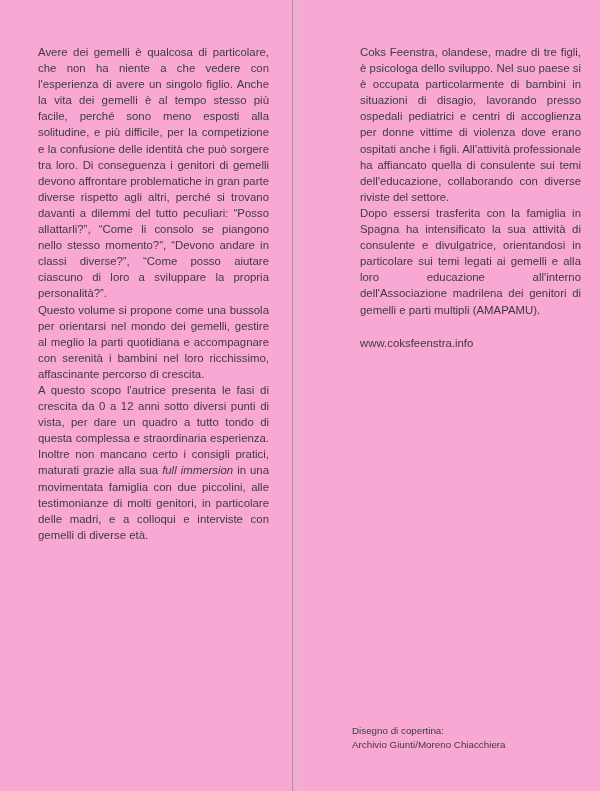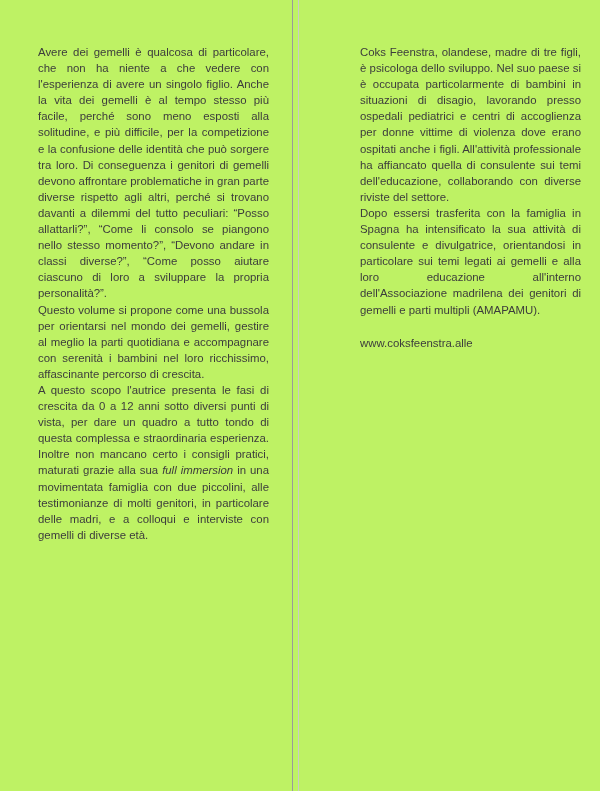--- a/index.html
+++ b/index.html
@@ -4,21 +4,21 @@
 <style>
   html, body {
     margin: 0;
     padding: 0;
     background: #e9e9e9;
   }
   .page {
     position: relative;
     width: 600px;
     height: 791px;
-    background: #bef264;
+    background: #f9a8d4;
     font-family: "Liberation Sans", "DejaVu Sans", sans-serif;
     color: #3c3c3c;
     overflow: hidden;
   }
   .fold-line-a {
     position: absolute;
     left: 292px;
     top: 0;
     width: 1px;
     height: 791px;
@@ -79,17 +79,21 @@
 
   <div class="col col-left">
     <p>Avere dei gemelli è qualcosa di particolare, che non ha niente a che vedere con l'esperienza di avere un singolo figlio. Anche la vita dei gemelli è al tempo stesso più facile, perché sono meno esposti alla solitudine, e più difficile, per la competizione e la confusione delle identità che può sorgere tra loro. Di conseguenza i genitori di gemelli devono affrontare problematiche in gran parte diverse rispetto agli altri, perché si trovano davanti a dilemmi del tutto peculiari: “Posso allattarli?”, “Come li consolo se piangono nello stesso momento?”, “Devono andare in classi diverse?”, “Come posso aiutare ciascuno di loro a sviluppare la propria personalità?”.</p>
     <p>Questo volume si propone come una bussola per orientarsi nel mondo dei gemelli, gestire al meglio la parti quotidiana e accompagnare con serenità i bambini nel loro ricchissimo, affascinante percorso di crescita.</p>
     <p><span>A questo scopo l'autrice presenta le fasi di crescita da 0 a 12 anni sotto diversi punti di vista, per dare un quadro a tutto tondo di questa complessa e straordinaria esperienza. Inoltre non mancano certo i consigli pratici, maturati grazie alla sua </span><em class="full-immersion">full immersion</em><span> in una movimentata famiglia con due piccolini, alle testimonianze di molti genitori, in particolare delle madri, e a colloqui e interviste con gemelli di diverse età.</span></p>
   </div>
 
   <div class="col col-right">
     <p><span>Coks Feenstra</span><span>, olandese, madre di tre figli, è psicologa dello sviluppo. Nel suo paese si è occupata particolarmente di bambini in situazioni di disagio, lavorando presso ospedali pediatrici e centri di accoglienza per donne vittime di violenza dove erano ospitati anche i figli. All'attività professionale ha affiancato quella di consulente sui temi dell'educazione, collaborando con diverse riviste del settore.</span></p>
     <p>Dopo essersi trasferita con la famiglia in Spagna ha intensificato la sua attività di consulente e divulgatrice, orientandosi in particolare sui temi legati ai gemelli e alla loro educazione all'interno dell'Associazione madrilena dei genitori di gemelli e parti multipli (AMAPAMU).</p>
-    <p class="website">www.coksfeenstra.alle</p>
+    <p class="website">www.coksfeenstra.info</p>
   </div>
 
+  <div class="credits">
+    <div>Disegno di copertina:</div>
+    <div>Archivio Giunti/Moreno Chiacchiera</div>
+  </div>
 
 </div>
 
 </body></html>

